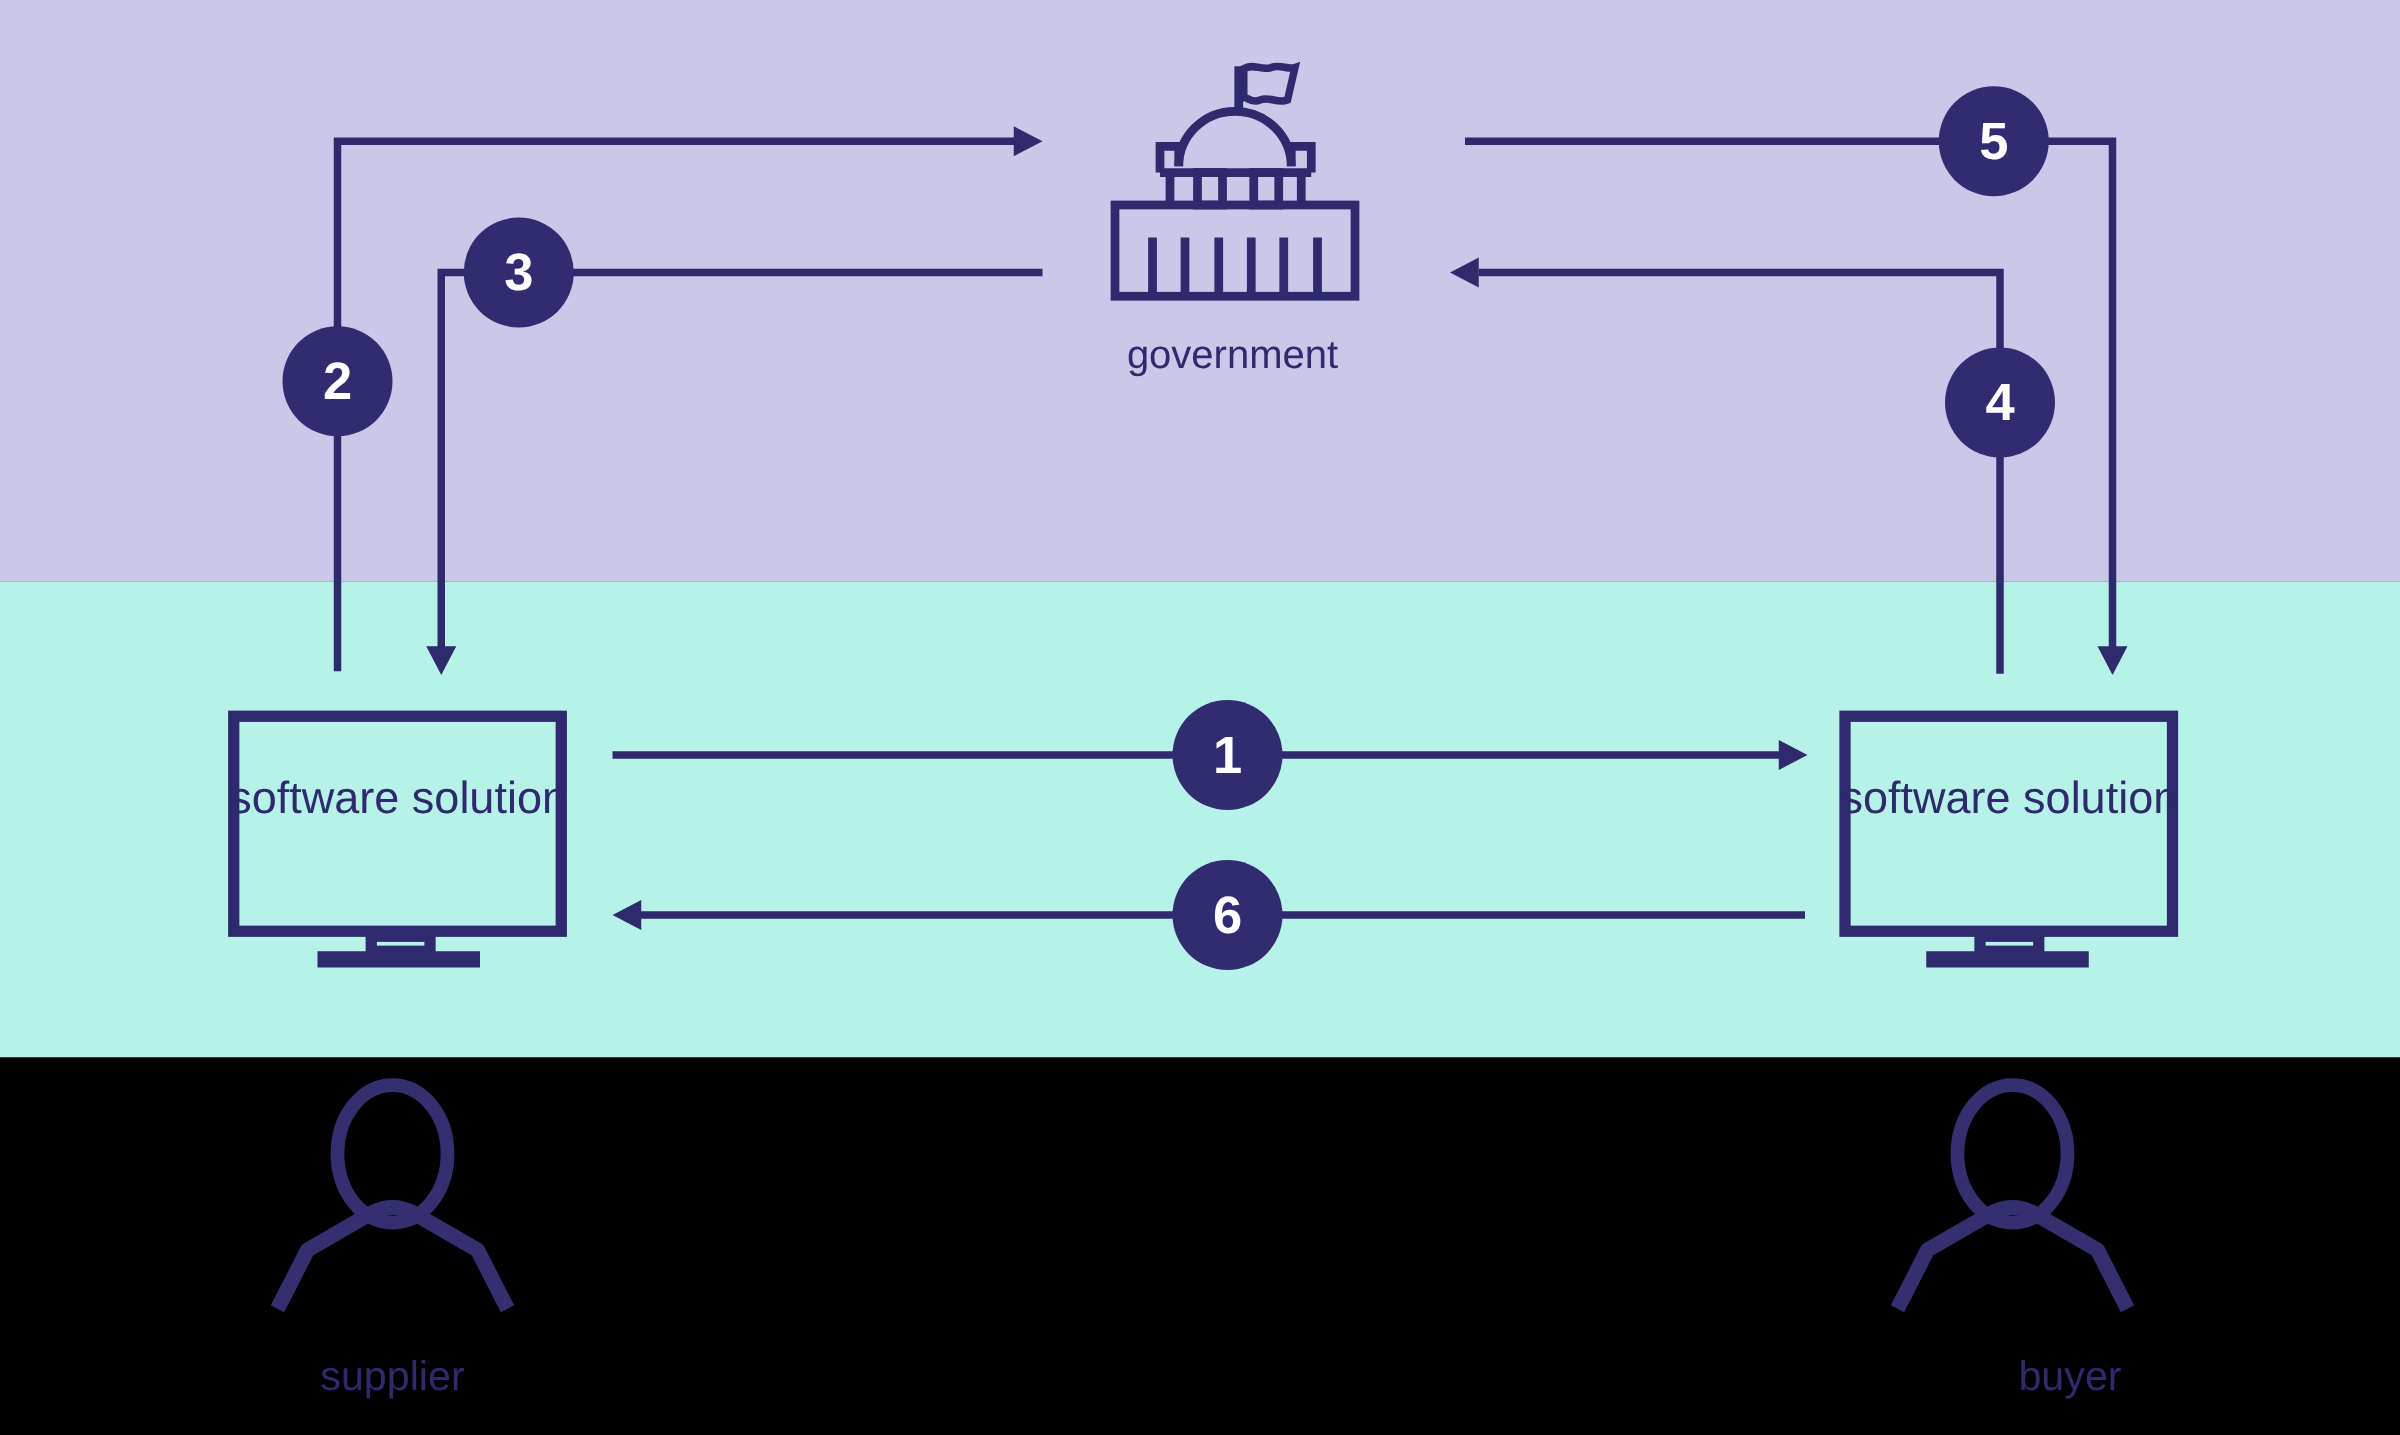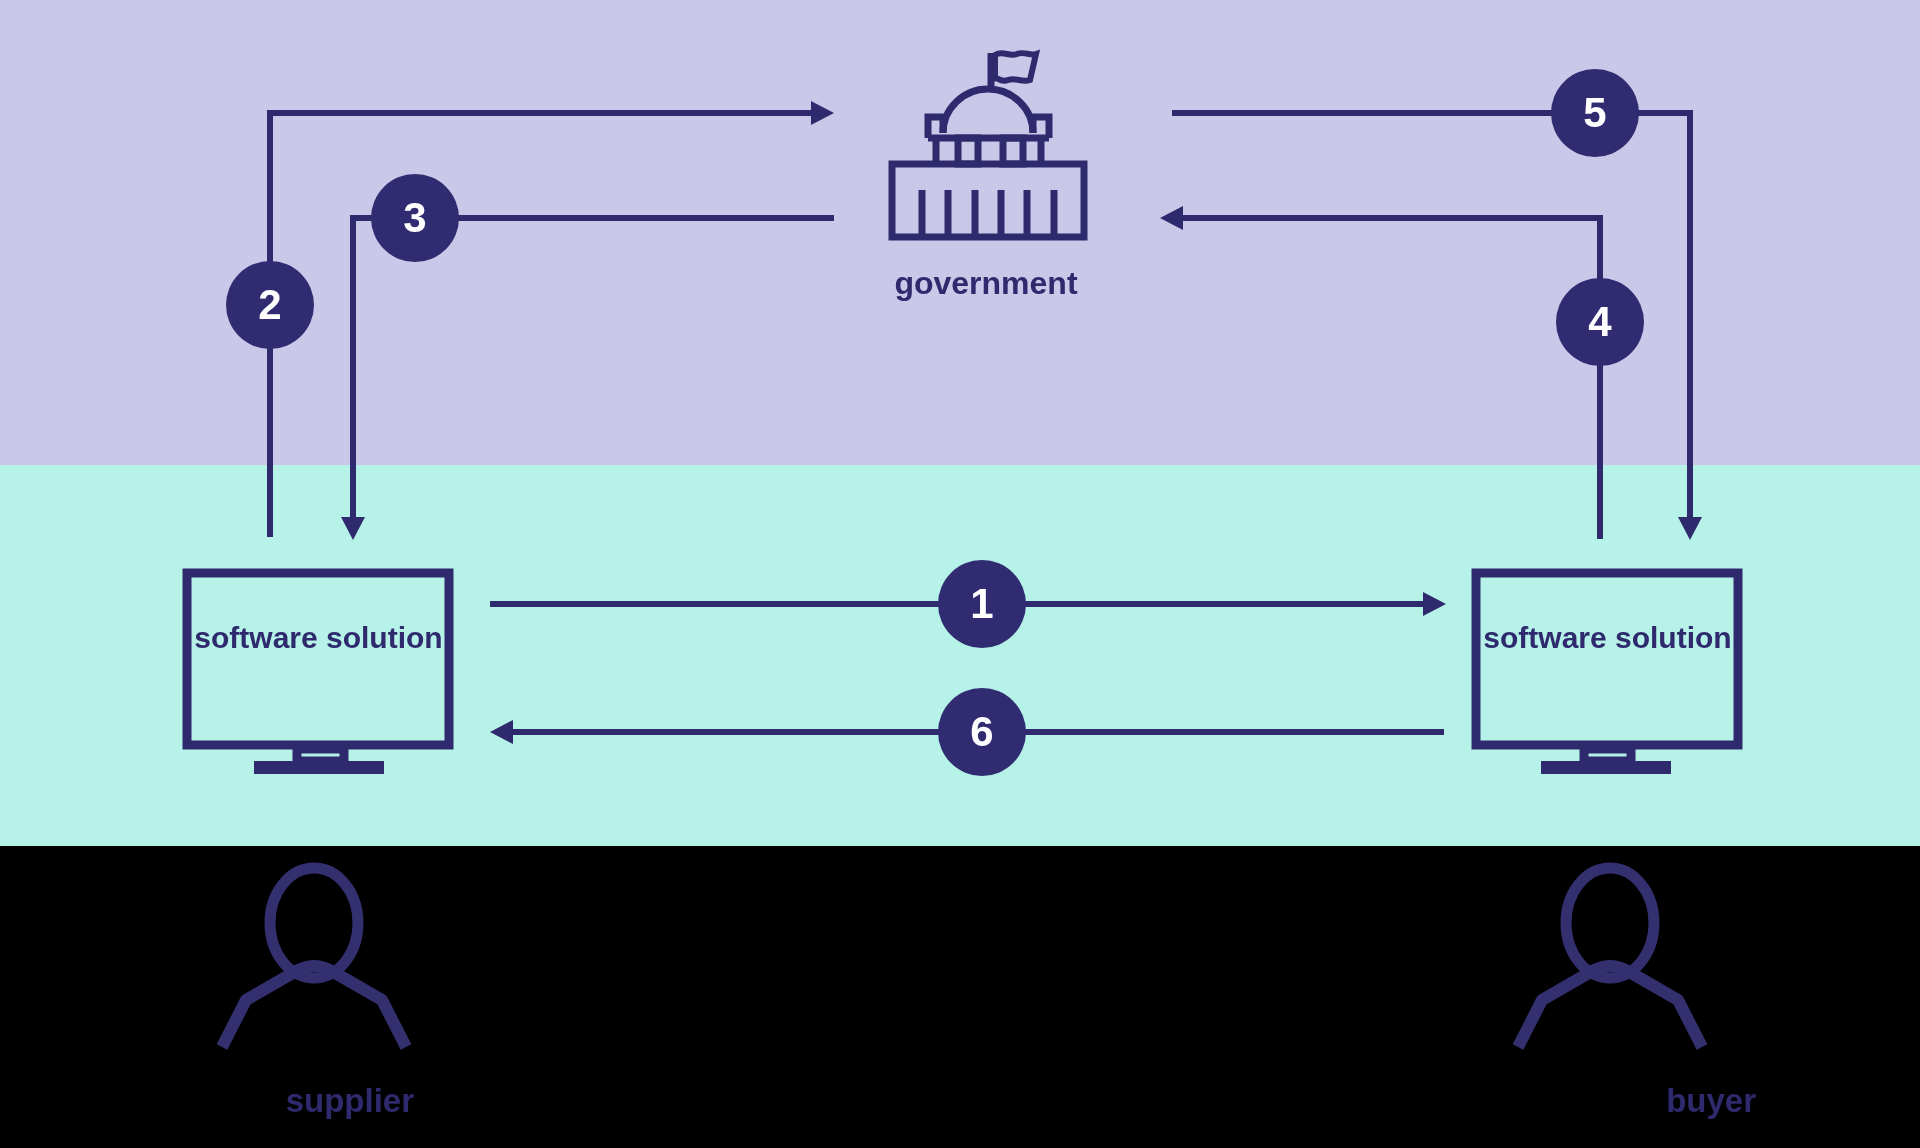--- a/index.html
+++ b/index.html
@@ -6,28 +6,28 @@
   .stage{
     position:relative;width:1920px;height:1148px;overflow:hidden;
     font-family:"Liberation Sans",sans-serif;
   }
   .band{position:absolute;left:0;width:1920px;}
   .band-gov{top:0;height:465px;background:#cac8e9;}
   .band-sw{top:465px;height:381px;background:#b6f2e8;}
   .band-people{top:846px;height:302px;background:#000000;}
   svg.art{position:absolute;left:0;top:0;}
   .label{
-    position:absolute;font-weight:bold;color:#2e2a6d;text-align:center;
+    position:absolute;font-weight:normal;color:#2e2a6d;text-align:center;
     white-space:normal;
   }
   .gov-label{left:866px;top:266px;width:240px;font-size:32px;line-height:34px;}
-  .sw-label{width:271px;font-size:30px;line-height:39px;top:618px;}
+  .sw-label{width:271px;font-size:36px;line-height:39px;top:618px;}
   .sw-label-left{left:183px;}
   .sw-label-right{left:1472px;}
-  .person-label{width:200px;font-size:33px;line-height:36px;top:1083px;text-align:right;}
+  .person-label{width:200px;font-size:33px;line-height:36px;top:1083px;}
   .supplier-label{left:214px;}
   .buyer-label{left:1556px;}
   .step-circle{
     position:absolute;width:88px;height:88px;border-radius:50%;
     background:#312c72;color:#ffffff;font-weight:bold;font-size:42px;
     display:flex;align-items:center;justify-content:center;
   }
   .c1{left:938px;top:560px;}
   .c2{left:226px;top:261px;}
   .c3{left:371px;top:174px;}

